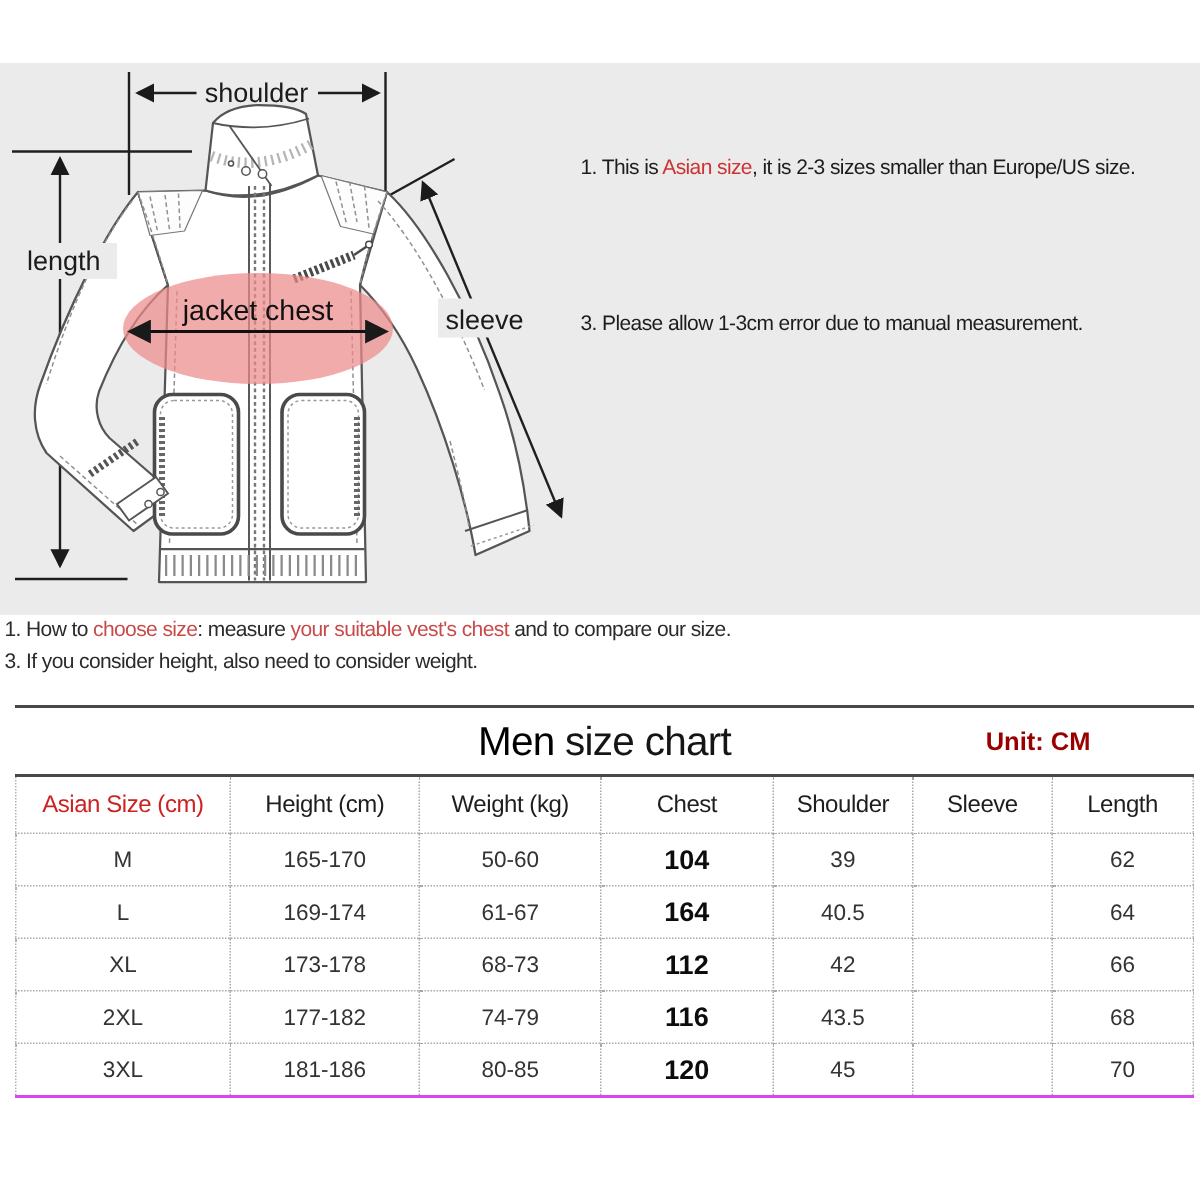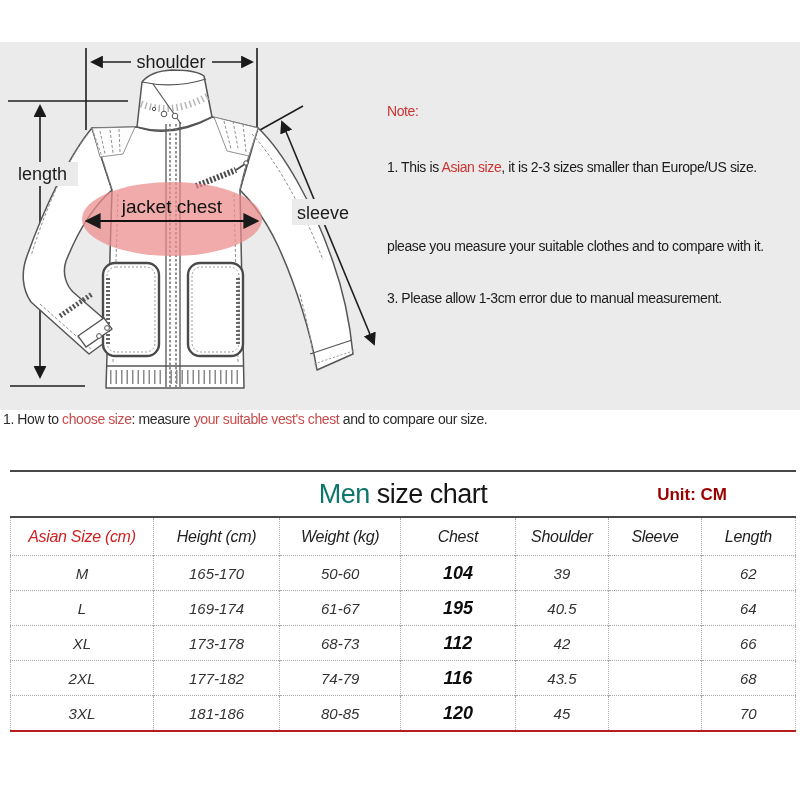--- a/index.html
+++ b/index.html
@@ -25,26 +25,26 @@
   
   .tips { position:absolute; left:3px; top:409px; width:790px;
           font-size:14px; letter-spacing:-0.4px; color:#2b2b2b; }
   .tips p { margin:0; line-height:20.5px; white-space:nowrap; }
 
   
   .table-section { position:absolute; left:10px; top:470px; width:786px;
                    border-top:2px solid #484848; }
   .title-row { position:relative; height:44px; border-bottom:2px solid #484848; }
   .table-title { text-align:center; font-size:27px; line-height:44px; color:#151515; letter-spacing:-0.5px; }
-  .table-title .men { color:#0f766e; }
+  .table-title .men { color:#000000; }
   .unit { position:absolute; right:69px; top:13px; font-size:17px; font-weight:bold; color:#990000; }
 
   table { width:100%; border-collapse:collapse; table-layout:fixed;
           border-left:1px dotted #b3b3b3; border-right:1px dotted #b3b3b3;
-          border-bottom:2px solid #b91c1c;font-style:italic; }
+          border-bottom:2px solid #d946ef; }
   th { height:35px; font-weight:normal; font-size:16px; color:#1e1e1e; text-align:center;
        border-left:1px dotted #a8a8a8; letter-spacing:-0.3px; }
   th.red { color:#cc2222; }
   tbody tr { border-top:1px dotted #a8a8a8; }
   td { height:32px; text-align:center; font-size:15px; color:#333333;
        border-left:1px dotted #a8a8a8; }
   th:first-child, td:first-child { border-left:none; }
   td.chest { font-size:18px; font-weight:bold; color:#0c0c0c; }
 </style>
 </head>
@@ -152,29 +152,29 @@
     <line x1="87" y1="179" x2="257" y2="179" stroke="#111111" stroke-width="2" marker-start="url(#arr)" marker-end="url(#arr)"></line>
 
     <text x="171" y="26" font-size="18" text-anchor="middle" fill="#1b1b1b">shoulder</text>
     <rect x="14" y="120" width="64" height="24" fill="#ebebeb"></rect>
     <text x="18" y="138" font-size="18" fill="#1b1b1b">length</text>
     <rect x="292" y="157" width="68" height="26" fill="#ebebeb"></rect>
     <text x="297" y="177" font-size="18" fill="#1b1b1b">sleeve</text>
   </svg>
 
   <div class="note">
-    <p class="note-title">Note:</p>
     <p><span>1. This is </span><span class="red">Asian size</span><span>, it is 2-3 sizes smaller than Europe/US size.</span></p>
-    <p><br><span>please you measure your suitable clothes and to compare with it.</span></p>
+    <p><br></p>
     <p class="last">3. Please allow 1-3cm error due to manual measurement.</p>
   </div>
 </div>
 
 <div class="tips">
   <p><span>1. How to </span><span class="tipred">choose size</span><span>: measure </span><span class="tipred">your suitable vest's chest</span><span> and to compare our size.</span></p>
+  <p>3. If you consider height, also need to consider weight.</p>
 </div>
 
 <div class="table-section">
   <div class="title-row">
     <div class="table-title"><span class="men">Men</span><span> size chart</span></div>
     <div class="unit">Unit: CM</div>
   </div>
   <table>
     <colgroup>
       <col style="width:18.2%">
@@ -203,21 +203,21 @@
         <td>50-60</td>
         <td class="chest">104</td>
         <td>39</td>
         <td></td>
         <td>62</td>
       </tr>
       <tr>
         <td>L</td>
         <td>169-174</td>
         <td>61-67</td>
-        <td class="chest">195</td>
+        <td class="chest">164</td>
         <td>40.5</td>
         <td></td>
         <td>64</td>
       </tr>
       <tr>
         <td>XL</td>
         <td>173-178</td>
         <td>68-73</td>
         <td class="chest">112</td>
         <td>42</td>

